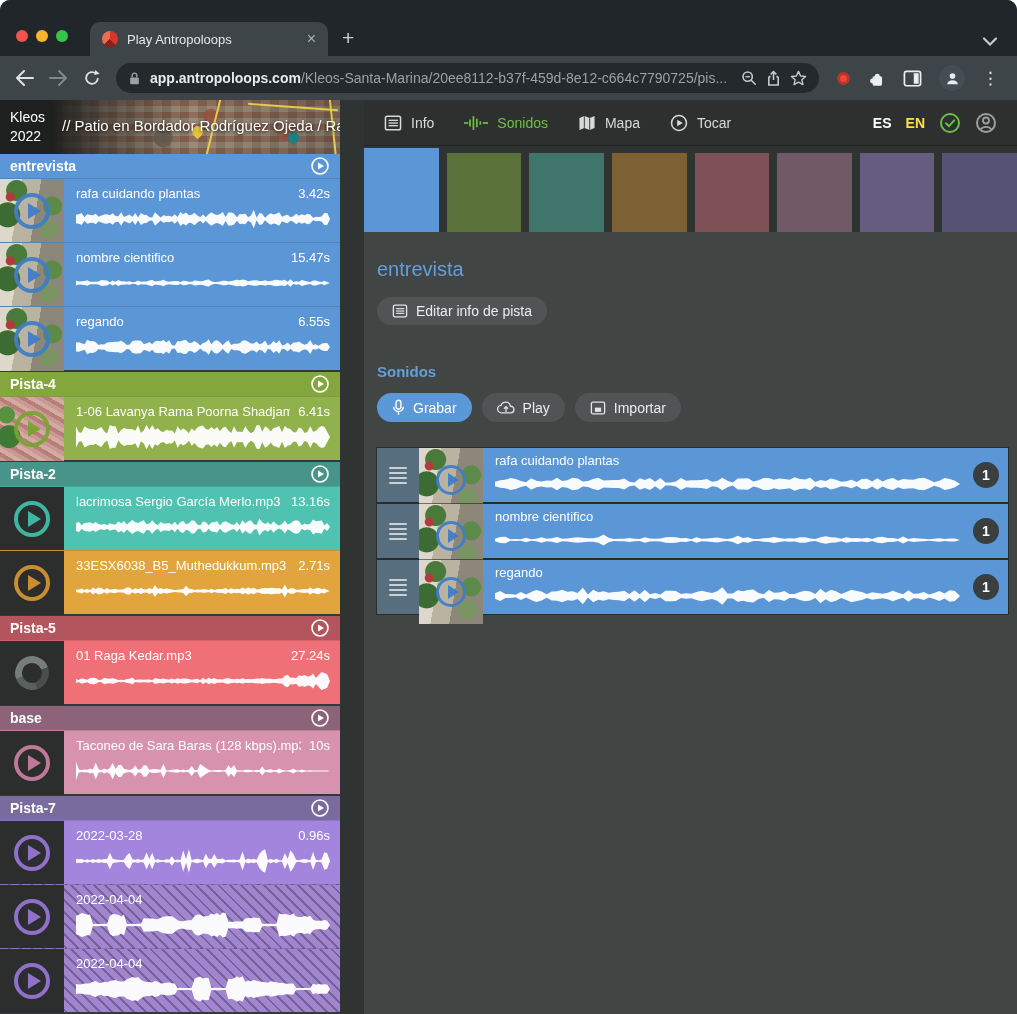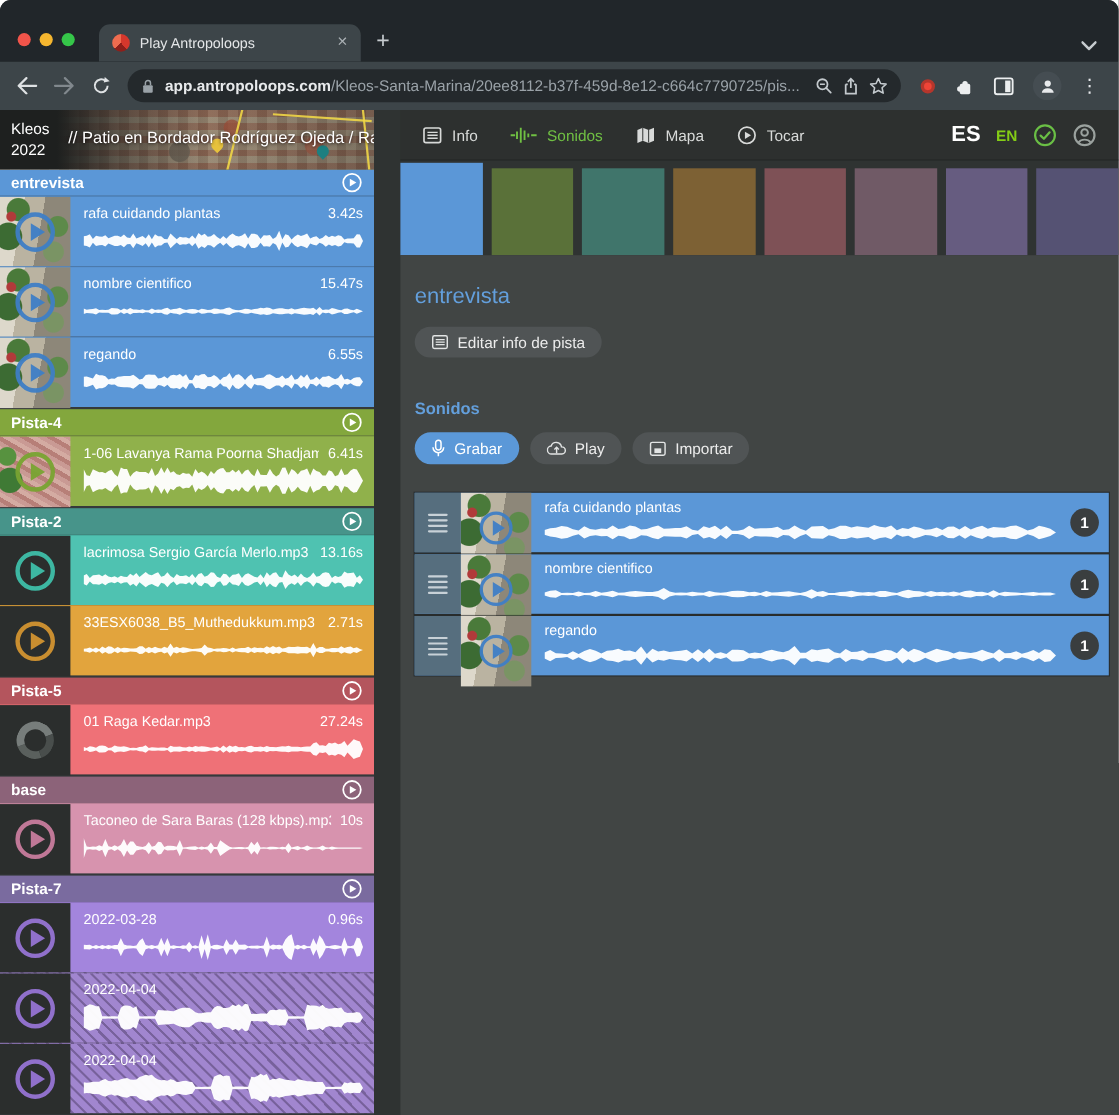--- a/index.html
+++ b/index.html
@@ -62,22 +62,22 @@
   .logo { position:absolute; left:10px; top:8px; color:#fff; font-size:14px; line-height:1.35; font-weight:400; z-index:2; }
   .breadcrumb { position:absolute; left:62px; top:17px; color:#fff; font-size:15px; white-space:nowrap;
                 text-shadow:0 1px 3px rgba(0,0,0,.8); z-index:2; }
 
   
   .appnav { height:46px; flex:none; background:#2d302f; display:flex; align-items:center;
             padding:0 20px; gap:30px; border-bottom:1px solid #222524; }
   .nav-item { display:flex; align-items:center; gap:9px; color:#d8dad9; font-size:14px; }
   .nav-item.active { color:#70c043; }
   .lang { margin-left:auto; display:flex; align-items:center; gap:14px; }
-  .lang .es { color:#fff; font-size:20px; font-weight:700; }
-  .lang .en { color:#84cc16; font-size:14px; font-weight:700; }
+  .lang .es { color:#fff; font-size:14px; font-weight:700; }
+  .lang .en { color:#fde047; font-size:14px; font-weight:700; }
 
   
   .blocksrow { height:86px; flex:none; background:#2f3332; display:flex; gap:8px; }
   .block { flex:1; margin-top:7px; background:var(--c); }
   .block.active { margin-top:2px; }
 
   
   .panel { flex:1; background:#414544; padding:26px 0 0 13px; min-width:0; }
   .panel-title { color:#639fdc; font-size:20px; font-weight:500; margin-bottom:16px; }
   .pill { display:inline-flex; align-items:center; gap:8px; background:#505455; color:#ececec;

